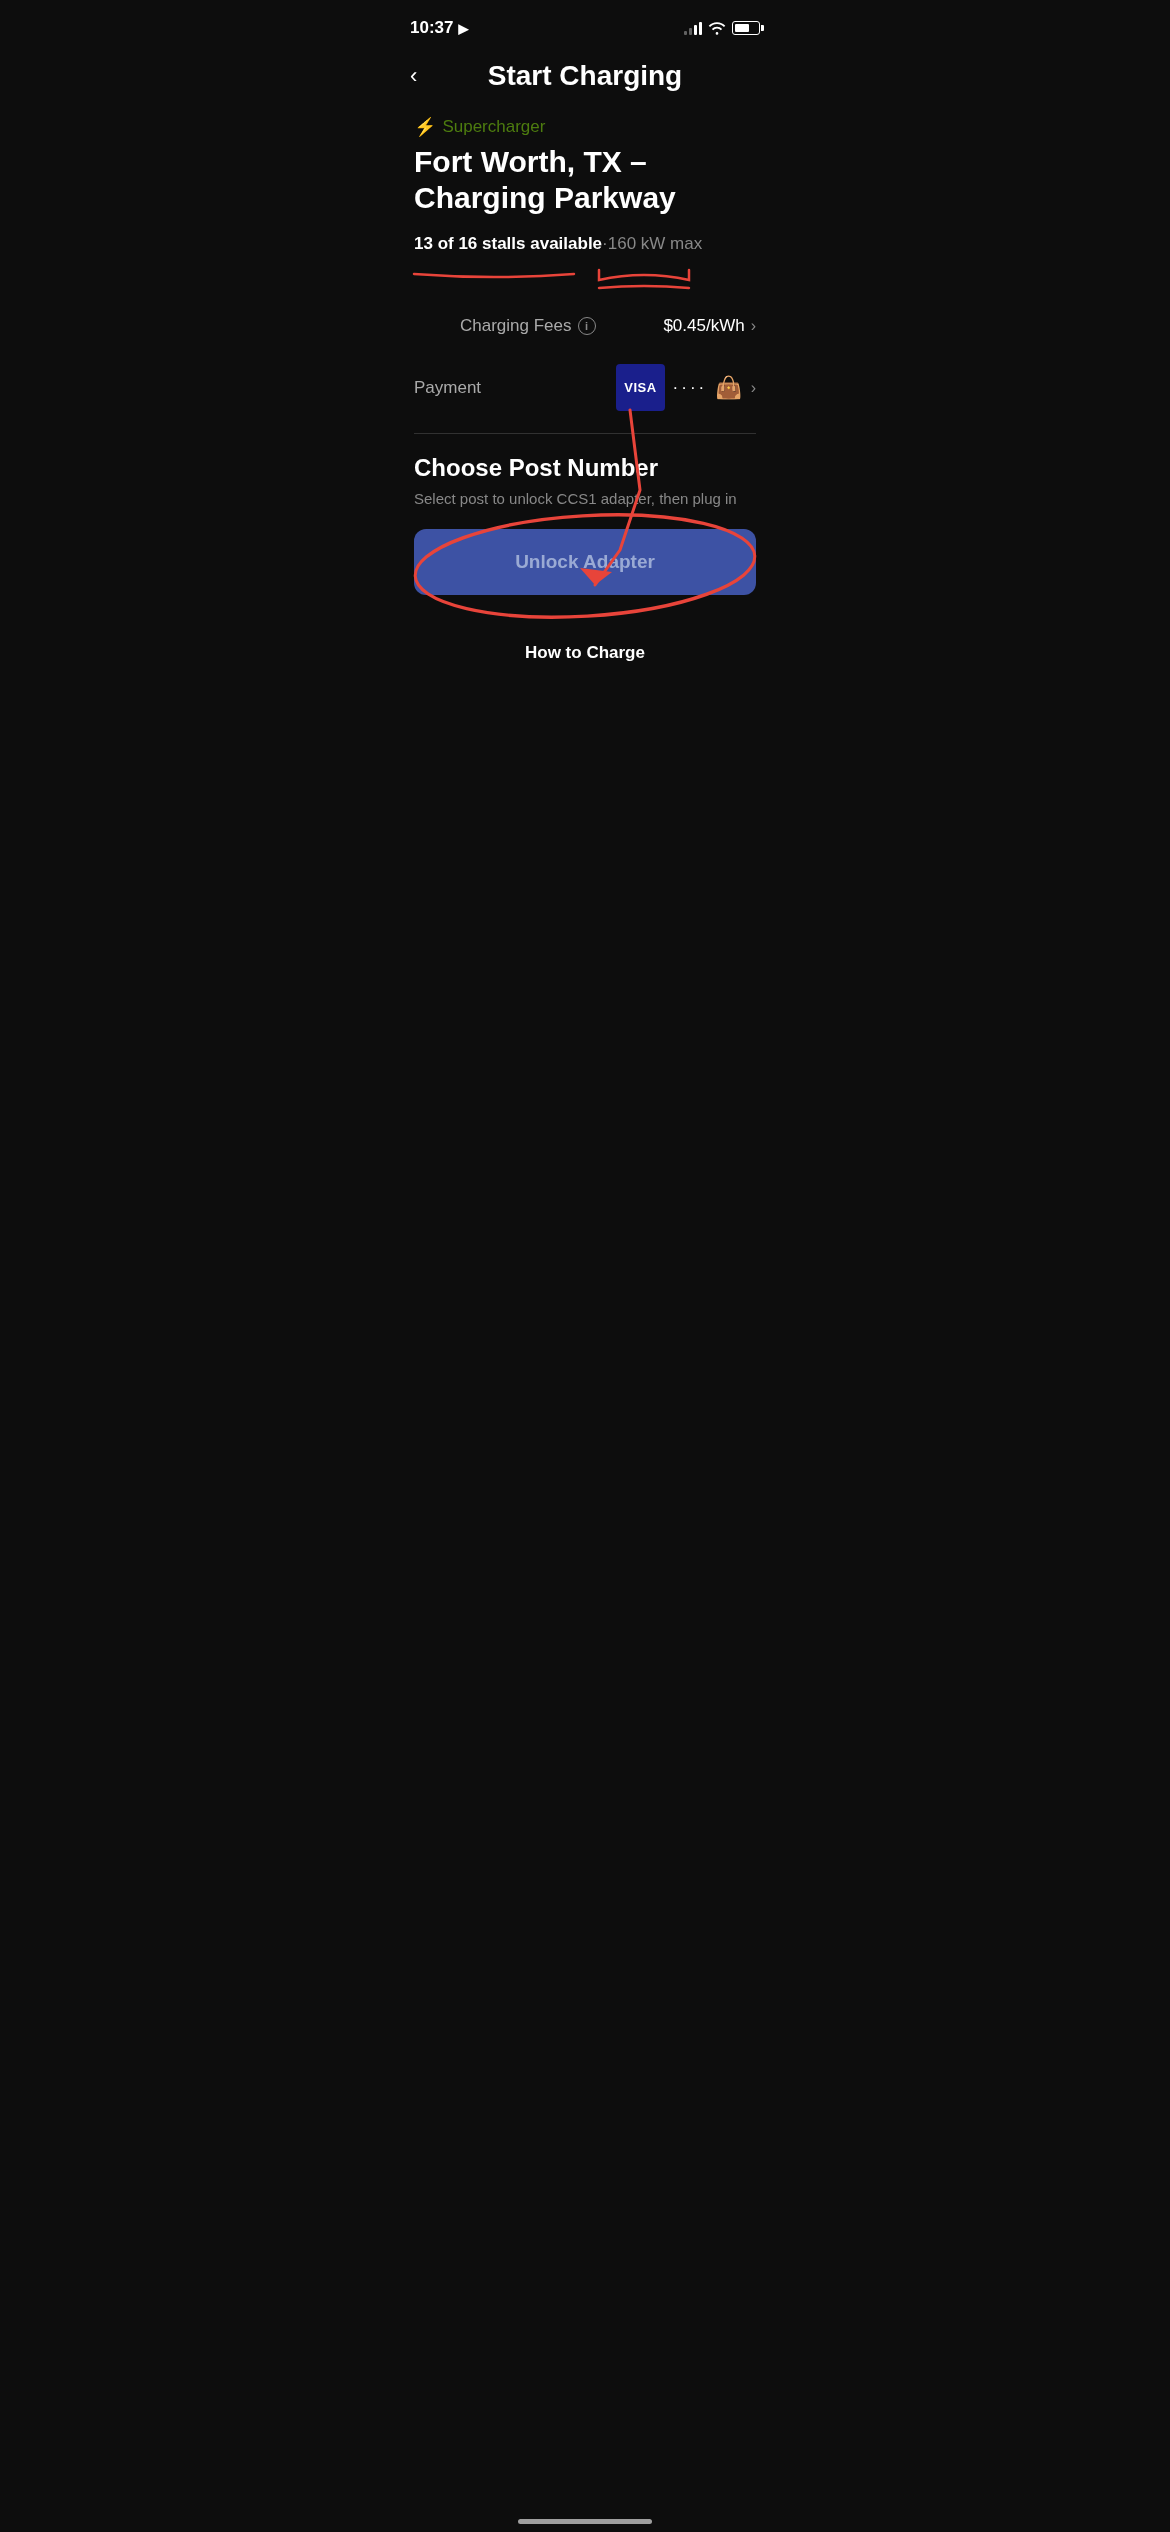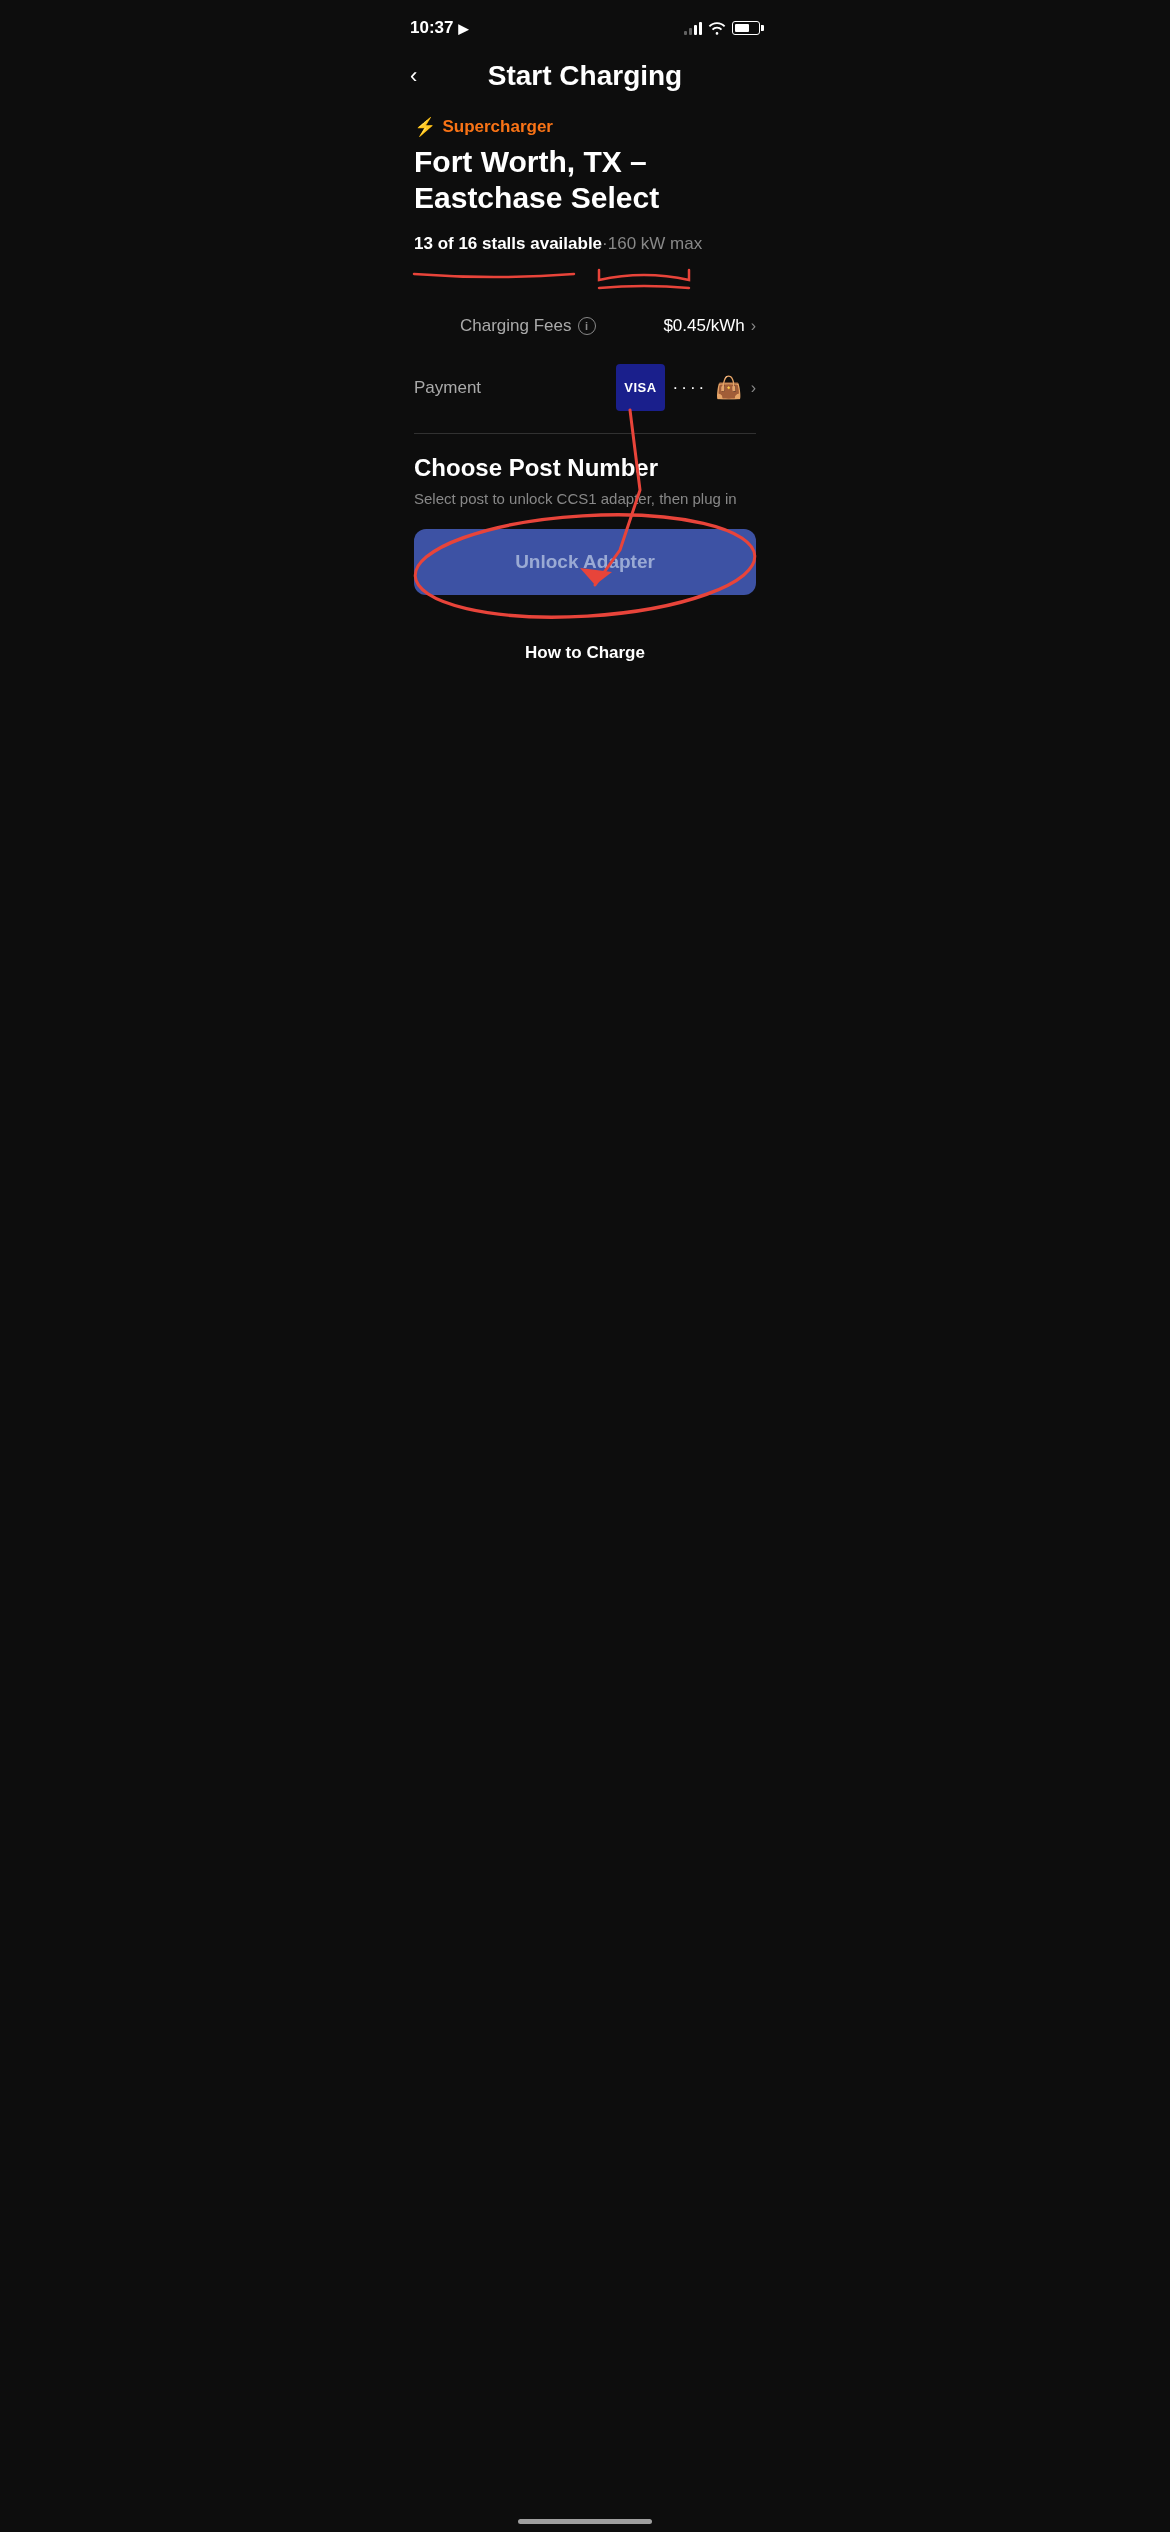--- a/index.html
+++ b/index.html
@@ -128,22 +128,22 @@
       margin-bottom: 6px;
     }
 
     .bolt-icon {
       color: #e8443a;
       font-size: 18px;
     }
 
     .supercharger-text {
       font-size: 17px;
-      color: #f97316;
-      font-weight: 700;
+      color: #4d7c0f;
+      font-weight: 400;
     }
 
     .location-name {
       font-size: 30px;
       font-weight: 700;
       color: #fff;
       line-height: 1.2;
       margin-bottom: 18px;
     }
 
@@ -389,21 +389,21 @@
     <div class="nav-title">Start Charging</div>
   </div>
 
   <div class="content">
 
     <div class="supercharger-label">
       <span class="bolt-icon">⚡</span>
       <span class="supercharger-text">Supercharger</span>
     </div>
 
-    <div class="location-name">Fort Worth, TX – Eastchase Select</div>
+    <div class="location-name">Fort Worth, TX – Charging Parkway</div>
 
     <div class="stalls-row">
       <span class="stalls-available">13 of 16 stalls available</span>
       <span class="stalls-dot">·</span>
       <span class="stalls-max">160 kW max</span>
     </div>
 
     <div class="annotation-container">
       <svg width="100%" height="28" style="overflow:visible;">
 

